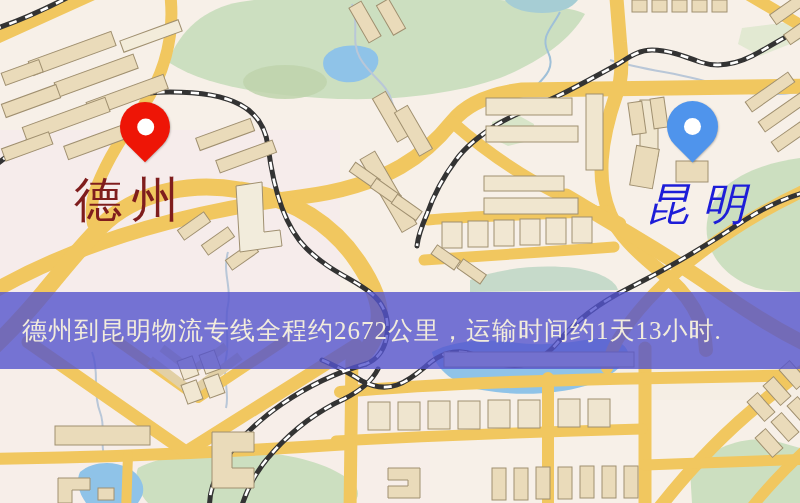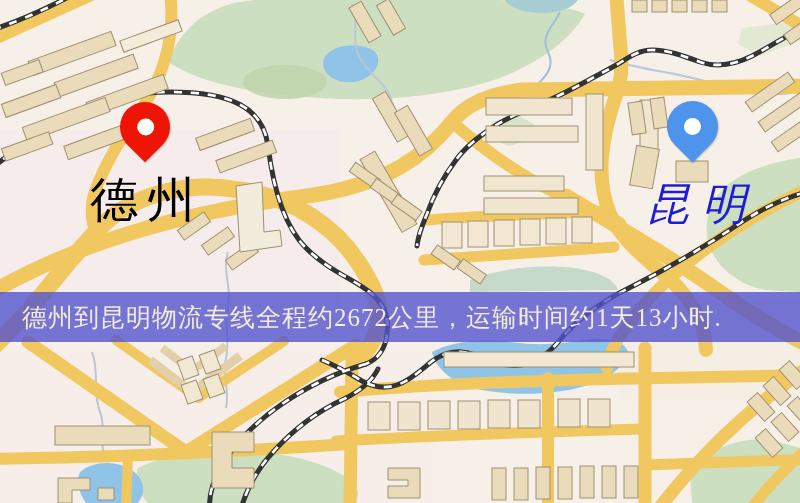--- a/index.html
+++ b/index.html
@@ -9,25 +9,25 @@
     background:#f6efe6;
   }
   .map-svg{position:absolute;left:0;top:0;width:800px;height:503px;display:block;}
   
   .pin{position:absolute;border-radius:50% 50% 50% 0;transform:rotate(-45deg);box-shadow:0 1px 2px rgba(0,0,0,.25);}
   .pin-red{left:120px;top:102px;width:50px;height:50px;background:#ee1506;}
   .pin-blue{left:667px;top:101px;width:51px;height:51px;background:#4f94ec;}
   .pin-hole{position:absolute;left:50%;top:50%;width:17px;height:17px;margin:-8.5px 0 0 -8.5px;border-radius:50%;background:#ffffff;}
   
   .city-label{position:absolute;font-weight:400;line-height:1;white-space:nowrap;}
-  .label-origin{left:90px;top:176px;font-size:48px;letter-spacing:9px;color:#000000;}
+  .label-origin{left:74px;top:176px;font-size:48px;letter-spacing:9px;color:#7f1d1d;}
   .label-destination{left:646px;top:183px;font-size:44px;letter-spacing:12px;color:#1d1dd8;font-style:italic;}
   
   .banner{
-    position:absolute;left:0;top:292px;width:800px;height:50px;
+    position:absolute;left:0;top:292px;width:800px;height:77px;
     background:rgba(84,84,205,0.80);
     display:flex;align-items:center;
   }
   .banner-text{
     margin-left:22px;font-size:25px;letter-spacing:1px;color:#f2ecdc;white-space:nowrap;
   }
 </style>
 </head>
 <body>
 

